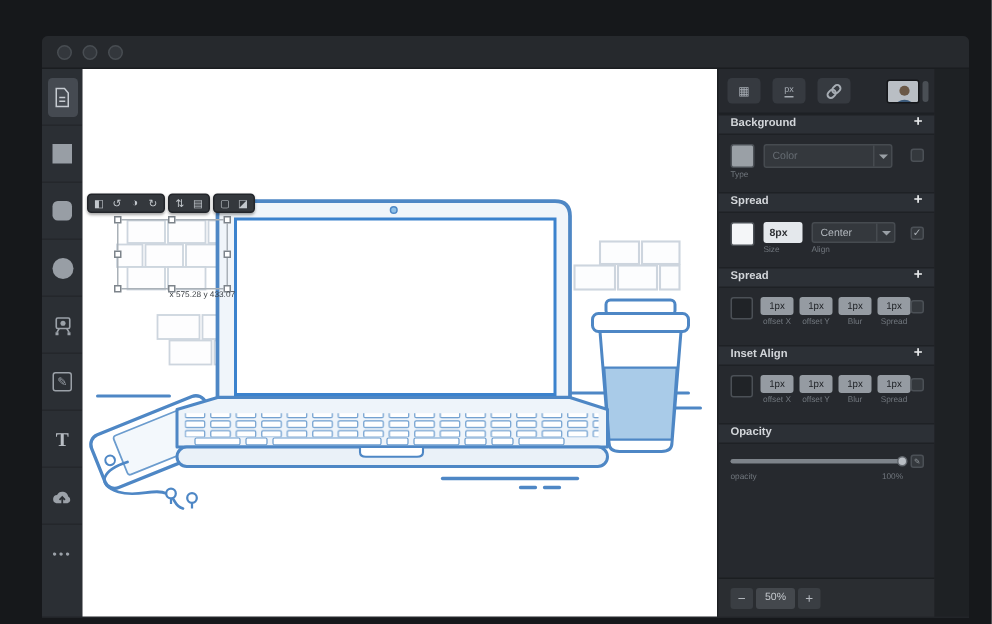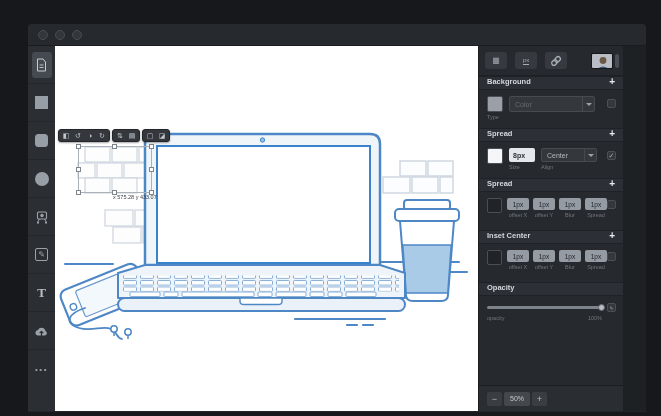--- a/index.html
+++ b/index.html
@@ -381,21 +381,21 @@
           <span class="field-label">Blur</span>
         </div>
         <div class="field-col" style="margin-left:4px; align-items:center;">
           <div class="input-gray">1px</div>
           <span class="field-label">Spread</span>
         </div>
         <div class="checkbox" style="margin-left:auto; margin-top:2px;"></div>
       </div>
 
       <div class="sec-head">
-        <span class="sec-title">Inset Center</span>
+        <span class="sec-title">Inset Align</span>
         <span class="sec-add">+</span>
       </div>
       <div class="p-row shadow-row">
         <div class="swatch swatch-dark"></div>
         <div class="field-col" style="margin-left:5px; align-items:center;">
           <div class="input-gray">1px</div>
           <span class="field-label">offset X</span>
         </div>
         <div class="field-col" style="margin-left:4px; align-items:center;">
           <div class="input-gray">1px</div>

